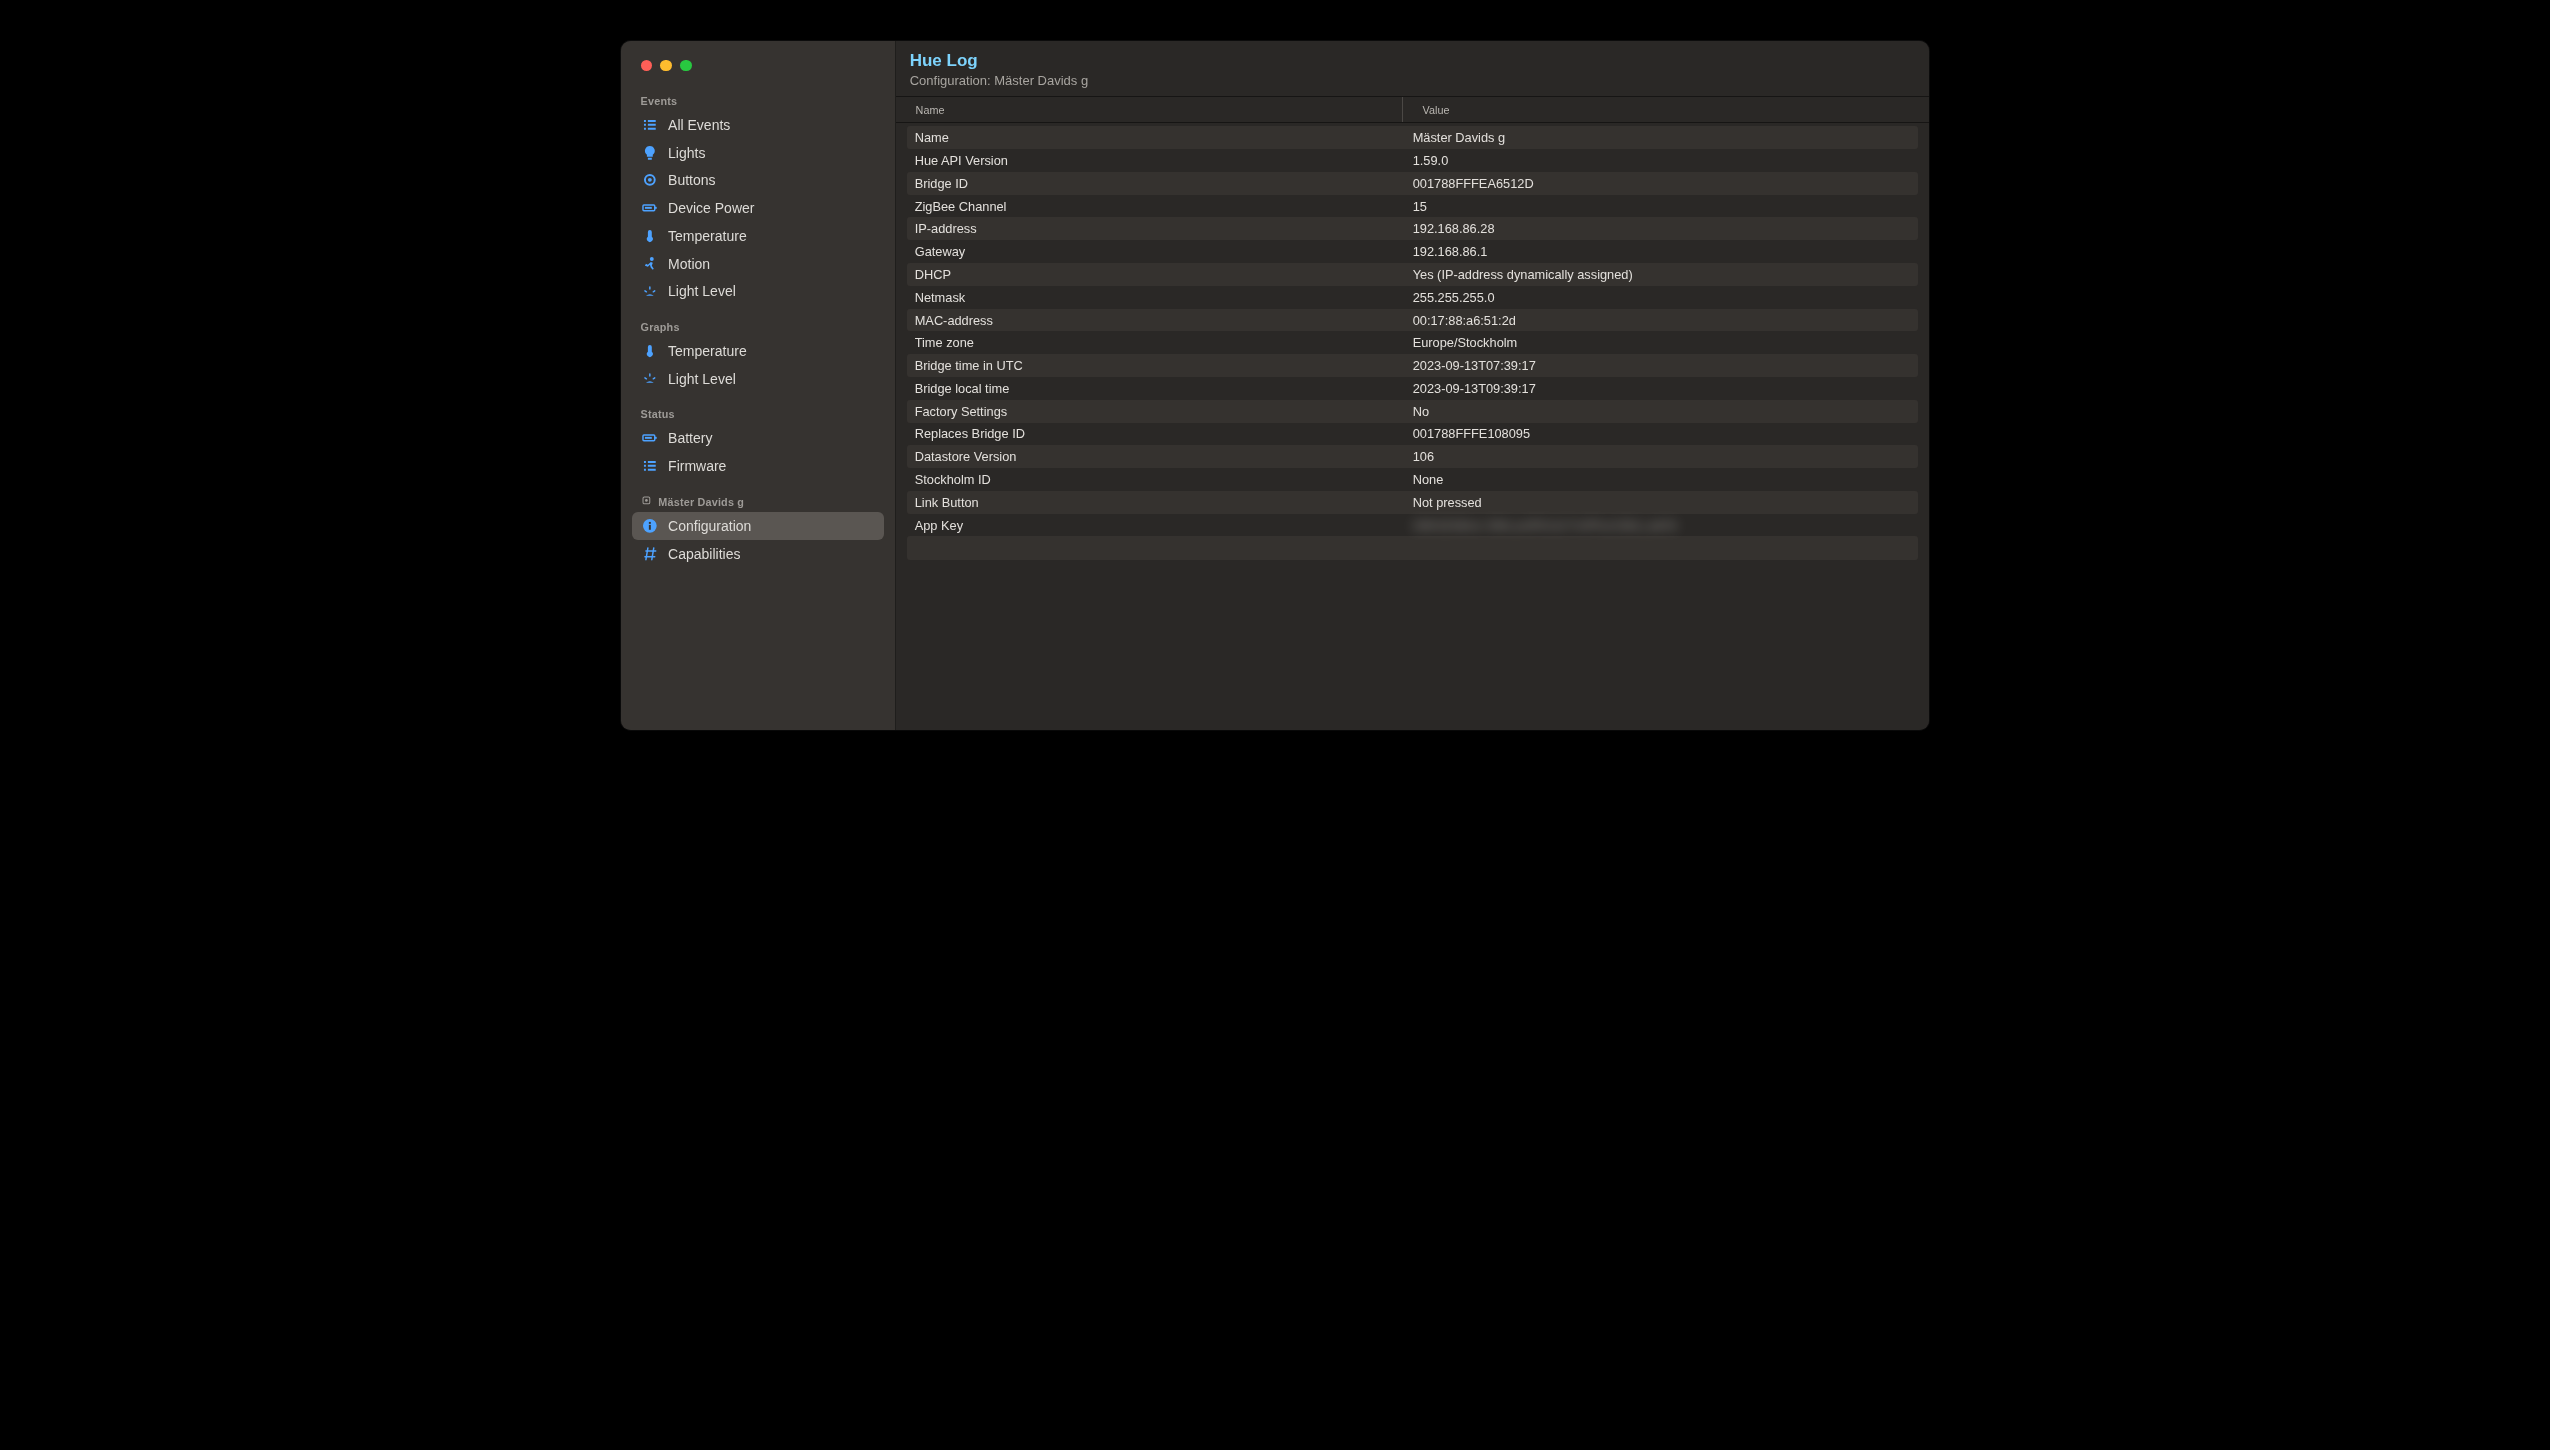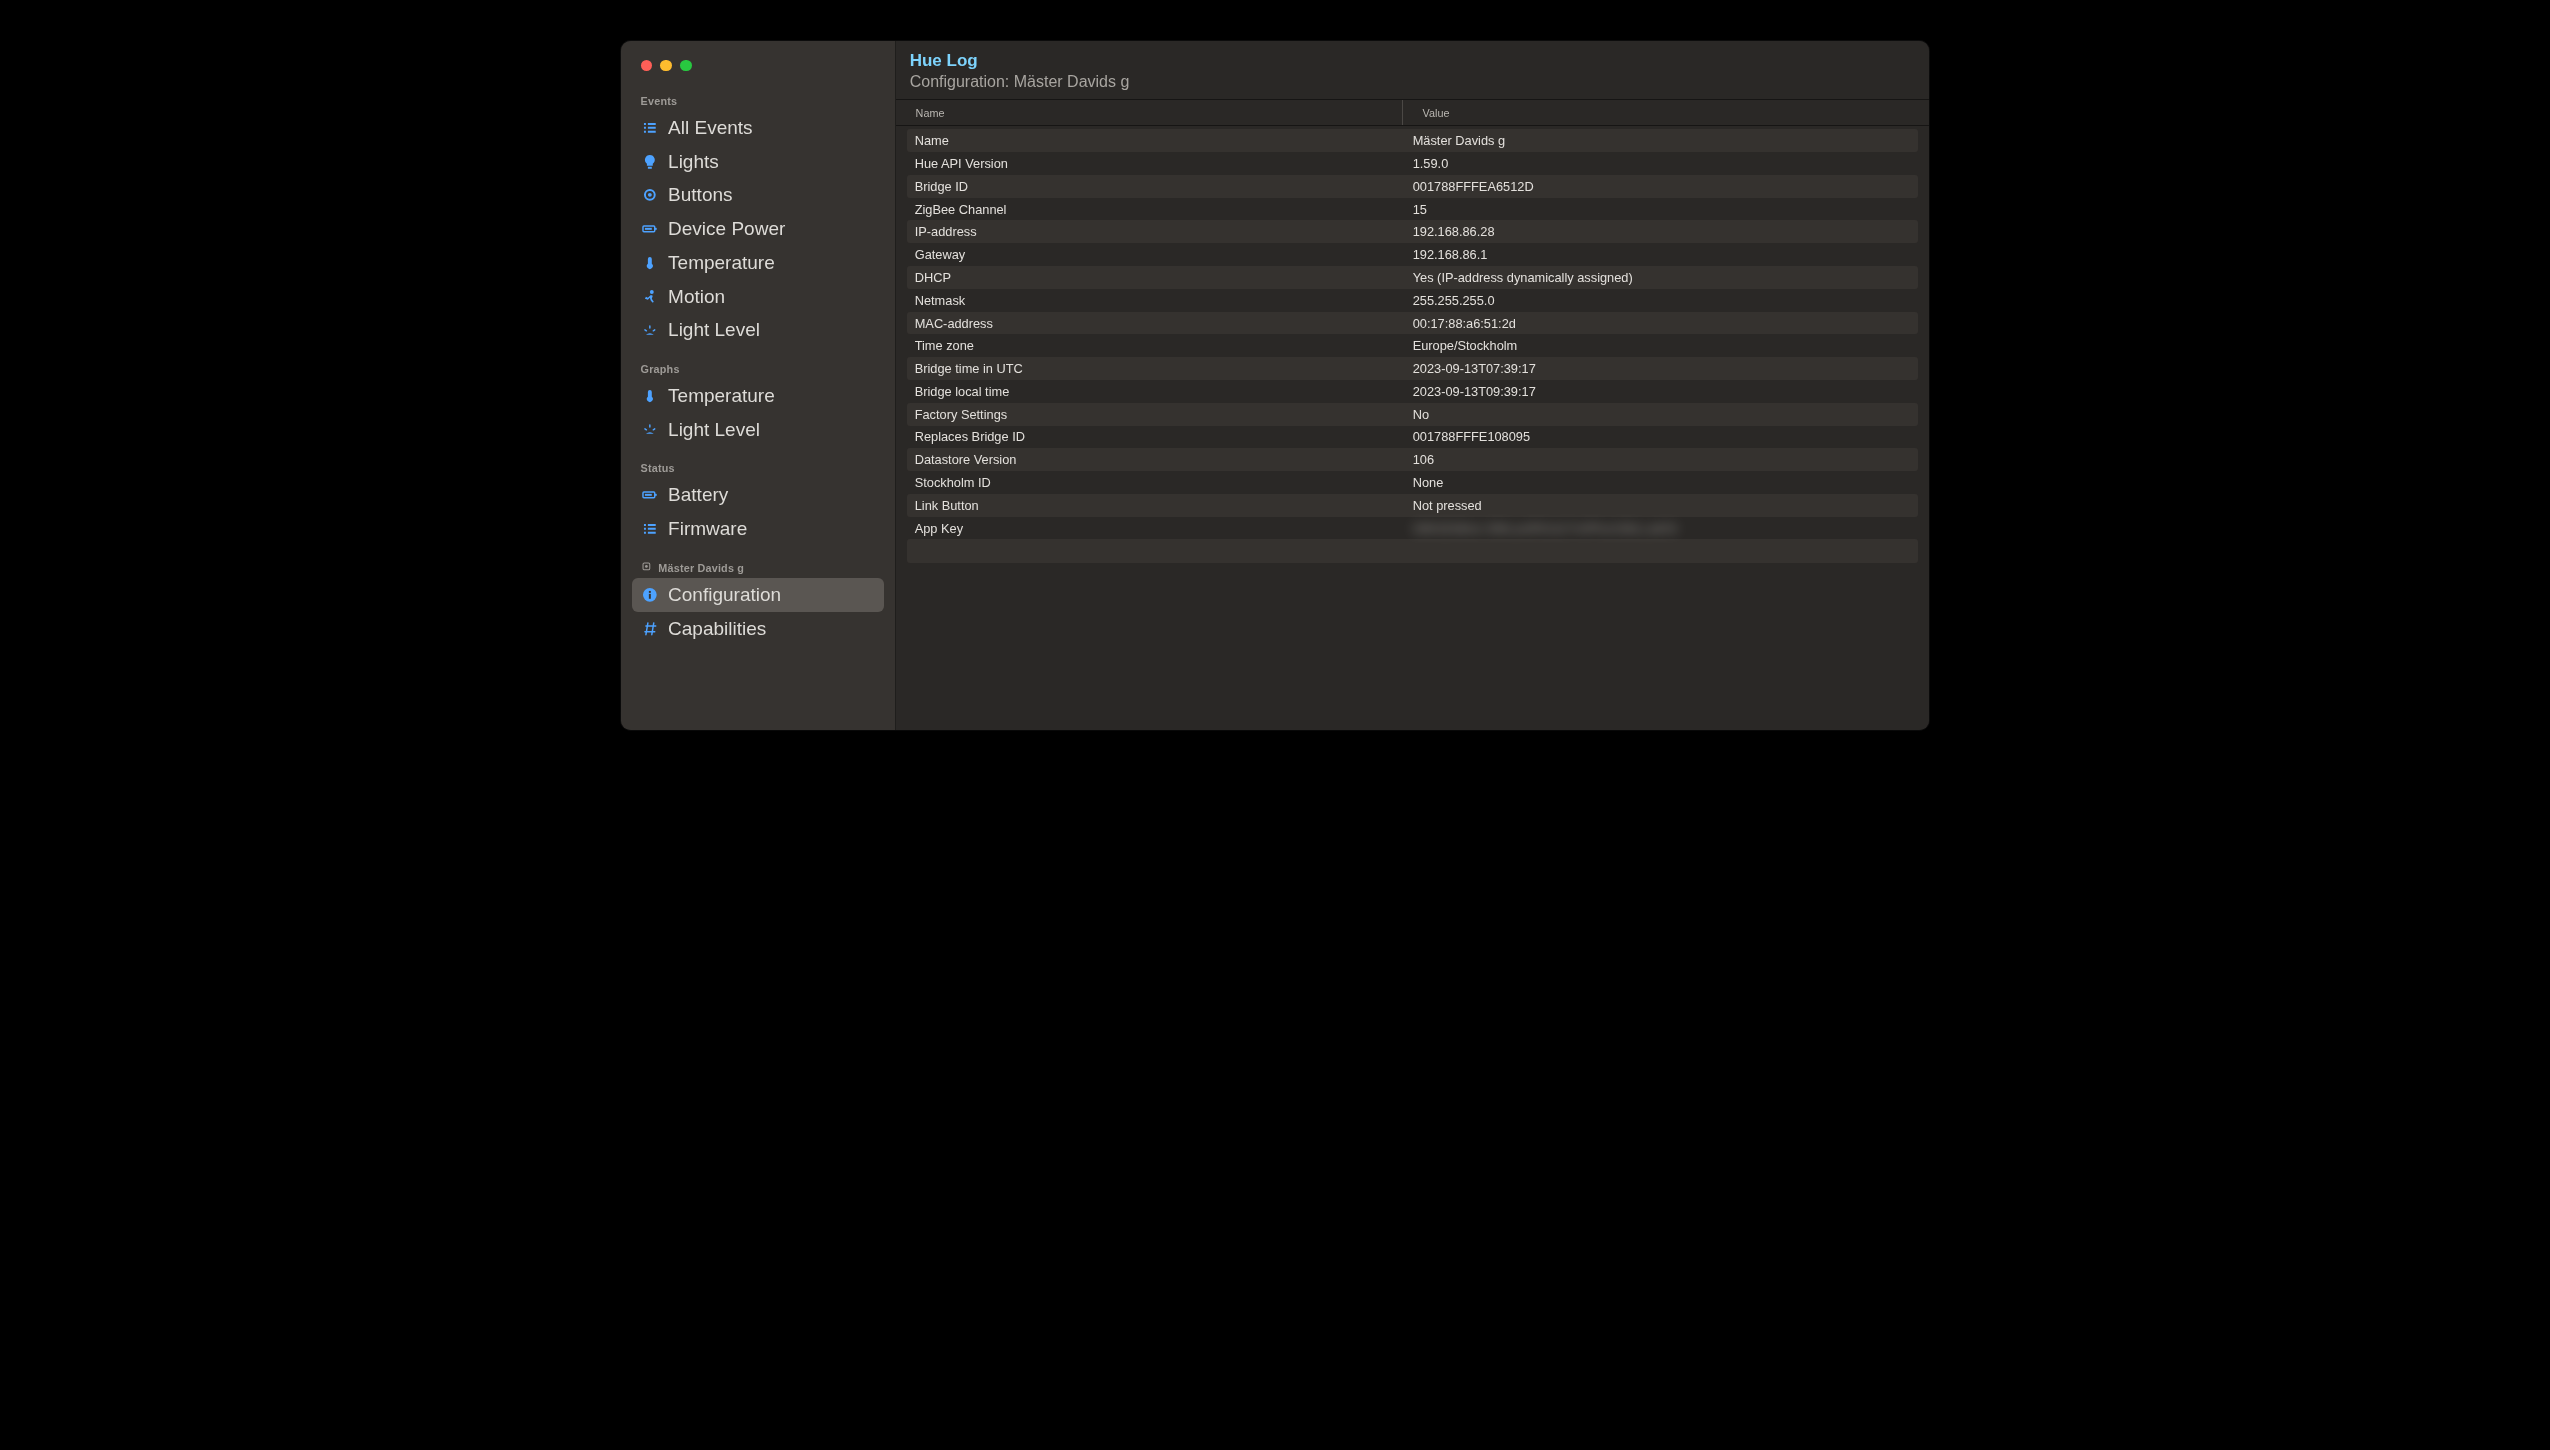--- a/index.html
+++ b/index.html
@@ -51,21 +51,21 @@
 }
 .sidebar-items { padding: 0 10.8px; margin-bottom: 11.8px; }
 .sidebar-item {
   display: flex;
   align-items: center;
   gap: 9.8px;
   padding: 5.9px 8.8px;
   border-radius: 5.9px;
   color: #dedcd8;
   cursor: default;
-  font-size: 19px;
+  font-size: 14px;
 }
 .sidebar-item.selected { background: #5a5652; }
 .sidebar-item .icon {
   width: 17.7px;
   display: flex;
   justify-content: center;
   color: #4da2ff;
 }
 .sidebar-item .icon svg { width: 15.7px; height: 15.7px; }
 .section-label .icon-sm { display:inline-block; width:11.8px; margin-right:5.9px; color:#9e9b97; }
@@ -74,21 +74,21 @@
   flex: 1;
   display: flex;
   flex-direction: column;
   background: #2a2826;
 }
 .header {
   padding: 9.8px 13.7px 7.9px 13.7px;
   border-bottom: 1px solid #161514;
 }
 .header-title { color: #7dd3fc; font-size: 17px; font-weight: 700; }
-.header-sub { color: #a8a5a0; font-size: 16px; margin-top: 2px; }
+.header-sub { color: #a8a5a0; font-size: 13px; margin-top: 2px; }
 
 .table-header {
   display: flex;
   border-bottom: 1px solid #161514;
   background: #2a2826;
   color: #bab7b2;
   font-size: 10.8px;
 }
 .table-header .col {
   padding: 6.9px 19.6px;

